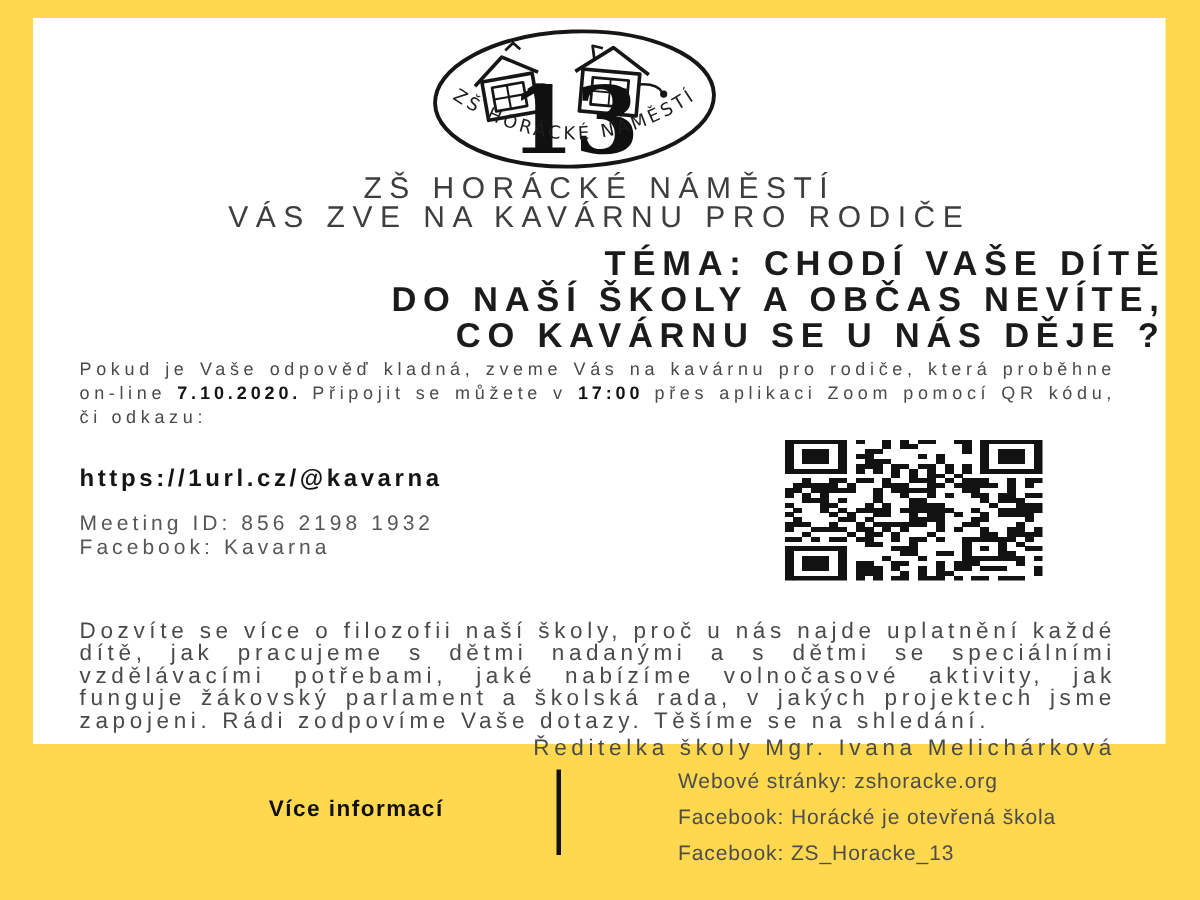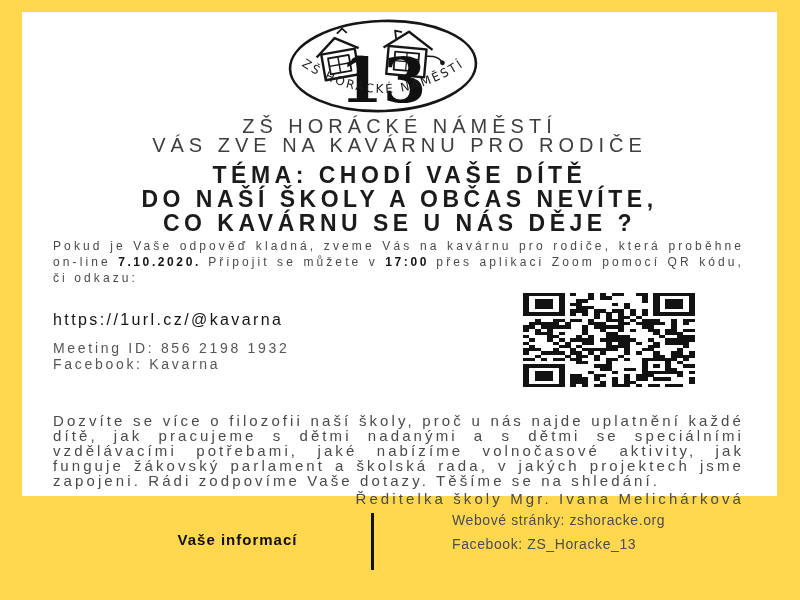--- a/index.html
+++ b/index.html
@@ -14,28 +14,28 @@
   }
   .poster{position:absolute;left:22px;top:12px;width:755px;height:484px;background:#ffffff;}
   .abs{position:absolute;}
 
   .logo{left:264px;top:6px;width:194px;height:100px;}
   .logo svg{width:100%;height:100%;}
 
   .header{left:0;top:105px;width:755px;text-align:center;color:#3e3e3e;
     font-size:20px;line-height:19px;letter-spacing:5px;font-weight:400;}
 
-  .topic{left:0;top:151px;width:755px;text-align:center;color:var(--heading);
+  .topic{left:0;top:151px;width:755px;text-align:right;color:var(--heading);
     font-weight:800;font-size:23px;line-height:24px;letter-spacing:4.5px;}
 
   .intro{left:31px;top:226px;width:691px;font-size:12px;line-height:16px;
     letter-spacing:3.1px;text-align:justify;color:var(--body);}
   .intro b{color:var(--ink);font-weight:700;letter-spacing:2.6px;}
 
-  .url{left:31px;top:299px;font-size:16px;font-weight:400;letter-spacing:2.4px;color:var(--ink);}
+  .url{left:31px;top:299px;font-size:16px;font-weight:700;letter-spacing:2.4px;color:var(--ink);}
 
   .meeting{left:31px;top:328px;font-size:14px;line-height:16px;letter-spacing:2.7px;color:var(--muted);}
 
   .qr{left:501px;top:281px;width:172px;height:94px;}
   .qr svg{width:100%;height:100%;display:block;}
 
   .bodytext{left:31px;top:402px;width:691px;font-size:15px;line-height:14.9px;
     letter-spacing:3.1px;color:var(--body);}
   .bodytext .para{text-align:justify;}
   .bodytext .sig{margin-top:3px;text-align:right;}
@@ -519,20 +519,21 @@
         <rect x="25" y="28" width="1.02" height="1.02" fill="#121212"></rect>
         <rect x="26" y="28" width="1.02" height="1.02" fill="#121212"></rect>
       </svg>
   </div>
 
   <div class="abs bodytext">
     <div class="para">Dozvíte se více o filozofii naší školy, proč u nás najde uplatnění každé dítě, jak pracujeme s dětmi nadanými a s dětmi se speciálními vzdělávacími potřebami, jaké nabízíme volnočasové aktivity,  jak funguje žákovský parlament a školská rada, v jakých projektech jsme zapojeni. Rádi zodpovíme Vaše dotazy. Těšíme se na shledání.</div>
     <div class="sig">Ředitelka školy Mgr. Ivana Melichárková</div>
   </div>
 
-  <div class="abs more-info">Vaše informací</div>
+  <div class="abs more-info">Více informací</div>
   <div class="abs divider"></div>
   <div class="abs links">
     <div>Webové stránky: zshoracke.org</div>
+    <div>Facebook: Horácké je otevřená škola</div>
     <div>Facebook: ZS_Horacke_13</div>
   </div>
 
 </div>
 
 </body></html>

